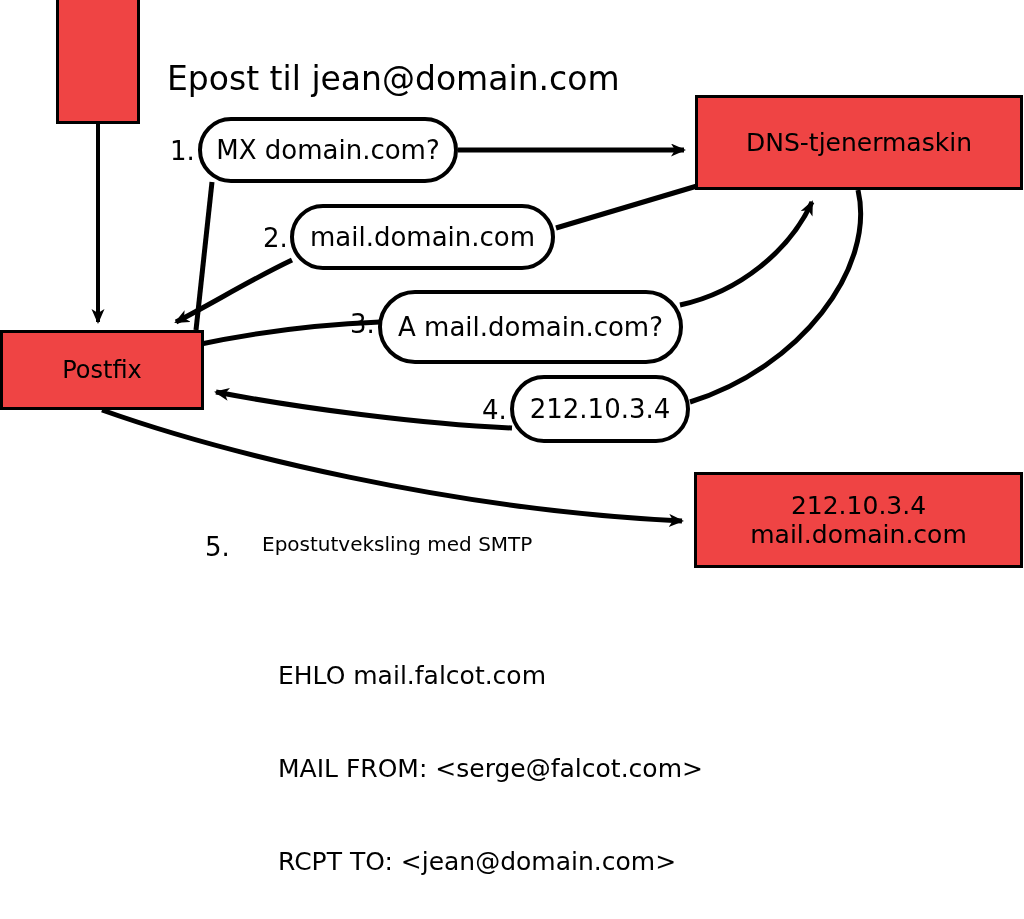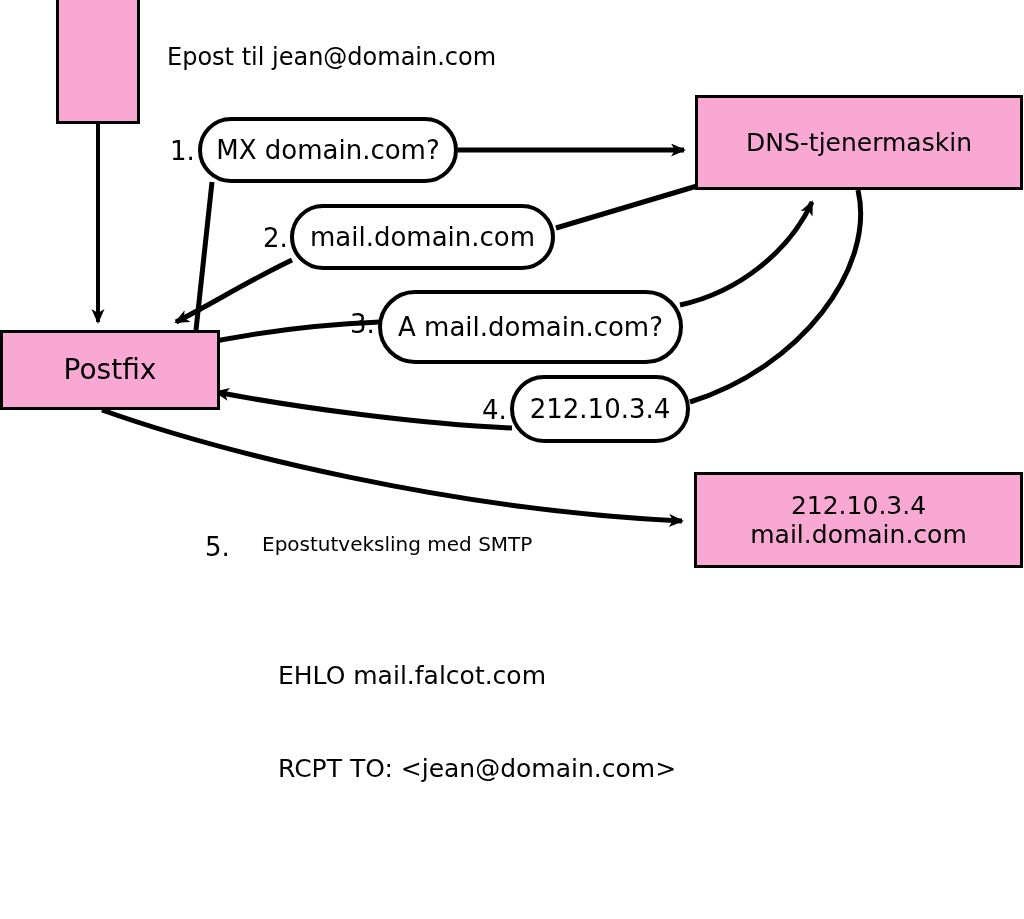--- a/index.html
+++ b/index.html
@@ -21,21 +21,21 @@
     left: 0;
     top: 0;
     width: 1024px;
     height: 919px;
     pointer-events: none;
   }
   .node-box {
     position: absolute;
     box-sizing: border-box;
     border: 3px solid #000;
-    background: #f9a8d4;
+    background: #ef4444;
     display: flex;
     align-items: center;
     justify-content: center;
     flex-direction: column;
     text-align: center;
     line-height: 1.18;
   }
   .pill {
     position: absolute;
     box-sizing: border-box;
@@ -93,34 +93,34 @@
     <path d="M858,190 C876,268 800,368 690,402" stroke="#000" stroke-width="5" fill="none"></path>
     <path d="M512,428 C420,424 300,408 216,392" stroke="#000" stroke-width="5" fill="none" marker-end="url(#ahbig)"></path>
 
     <path d="M102,410 C220,452 450,510 682,521" stroke="#000" stroke-width="5" fill="none" marker-end="url(#ahbig)"></path>
   </svg>
 
   <div class="node-box" style="left:56px; top:-8px; width:84px; height:132px; font-size:20px;">
     <span></span>
   </div>
 
-  <div class="node-box" style="left:0px; top:330px; width:220px; height:80px; font-size:28px;">
+  <div class="node-box" style="left:0px; top:330px; width:204px; height:80px; font-size:24px;">
     <span>Postfix</span>
   </div>
 
   <div class="node-box" style="left:695px; top:95px; width:328px; height:95px; font-size:25px;">
     <span>DNS-tjenermaskin</span>
   </div>
 
   <div class="node-box" style="left:694px; top:472px; width:329px; height:96px; font-size:25px;">
     <span>212.10.3.4</span>
     <span>mail.domain.com</span>
   </div>
 
-  <div class="plain-text" style="left:167px; top:43px; font-size:24px;">Epost til jean@domain.com</div>
+  <div class="plain-text" style="left:167px; top:59px; font-size:33px;">Epost til jean@domain.com</div>
 
   <div class="step-num" style="left:170px; top:136px; font-size:26px;">1.</div>
   <div class="pill" style="left:198px; top:117px; width:260px; height:66px; font-size:26px;">
     <span>MX domain.com?</span>
   </div>
 
   <div class="step-num" style="left:263px; top:223px; font-size:26px;">2.</div>
   <div class="pill" style="left:290px; top:204px; width:265px; height:66px; font-size:26px;">
     <span>mail.domain.com</span>
   </div>
@@ -133,20 +133,21 @@
   <div class="step-num" style="left:482px; top:395px; font-size:26px;">4.</div>
   <div class="pill" style="left:510px; top:375px; width:180px; height:68px; font-size:26px;">
     <span>212.10.3.4</span>
   </div>
 
   <div class="plain-text" style="left:205px; top:532px; font-size:26px;">5.</div>
   <div class="plain-text" style="left:262px; top:532px; font-size:20px;text-align:right;">Epostutveksling med SMTP</div>
 
   <div class="transcript" style="left:250px; top:598px; font-size:25px;">
     <div>EHLO mail.falcot.com</div>
+    <div>MAIL FROM: &lt;serge@falcot.com&gt;</div>
     <div>RCPT TO: &lt;jean@domain.com&gt;</div>
     
     
     
     <div></div>
     
     
     
   </div>
 

